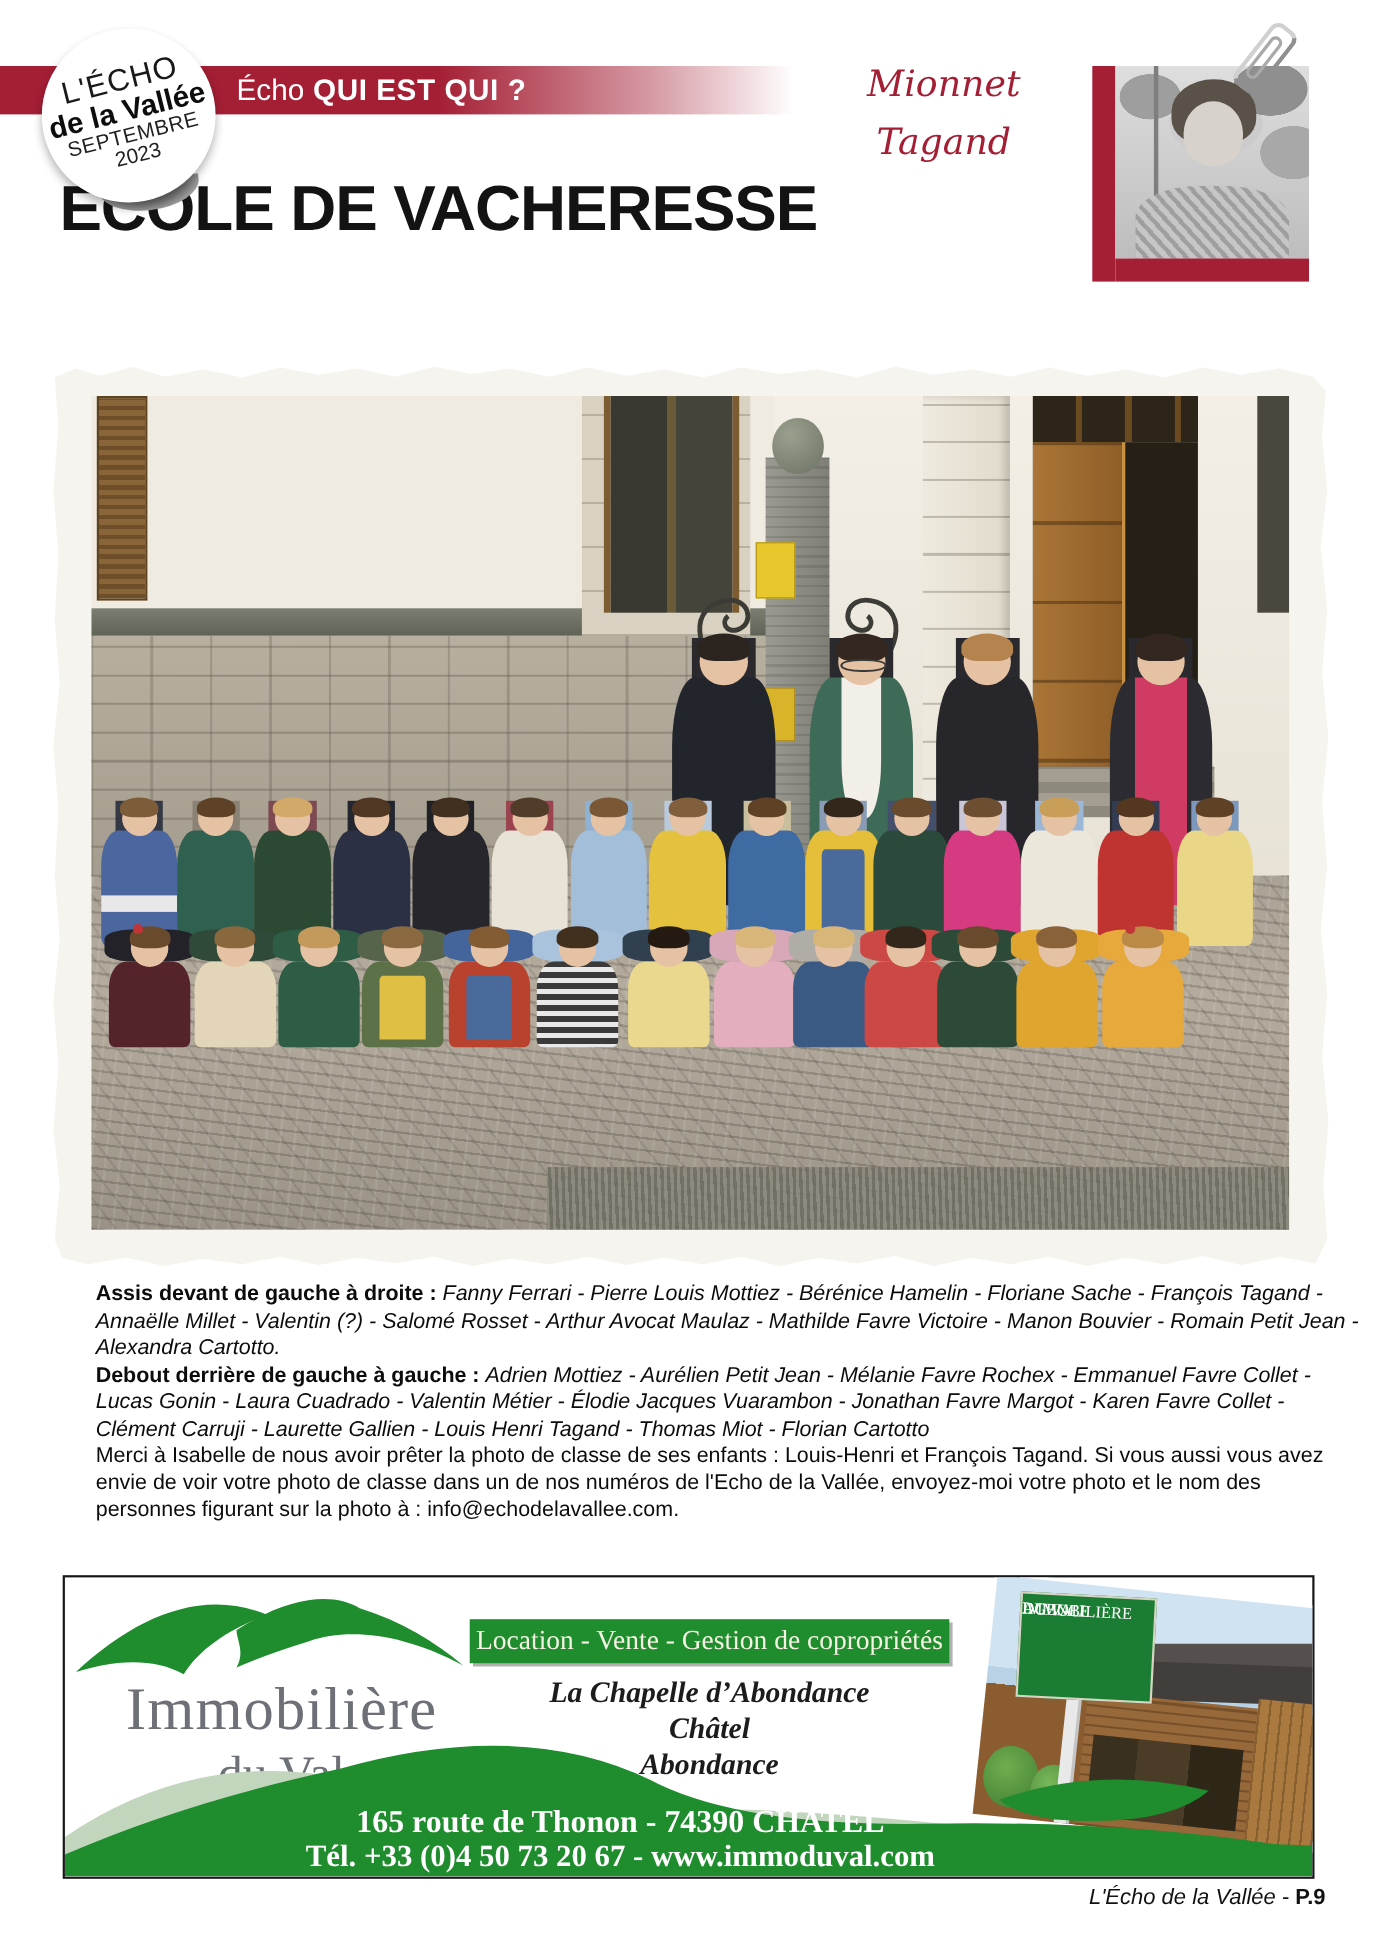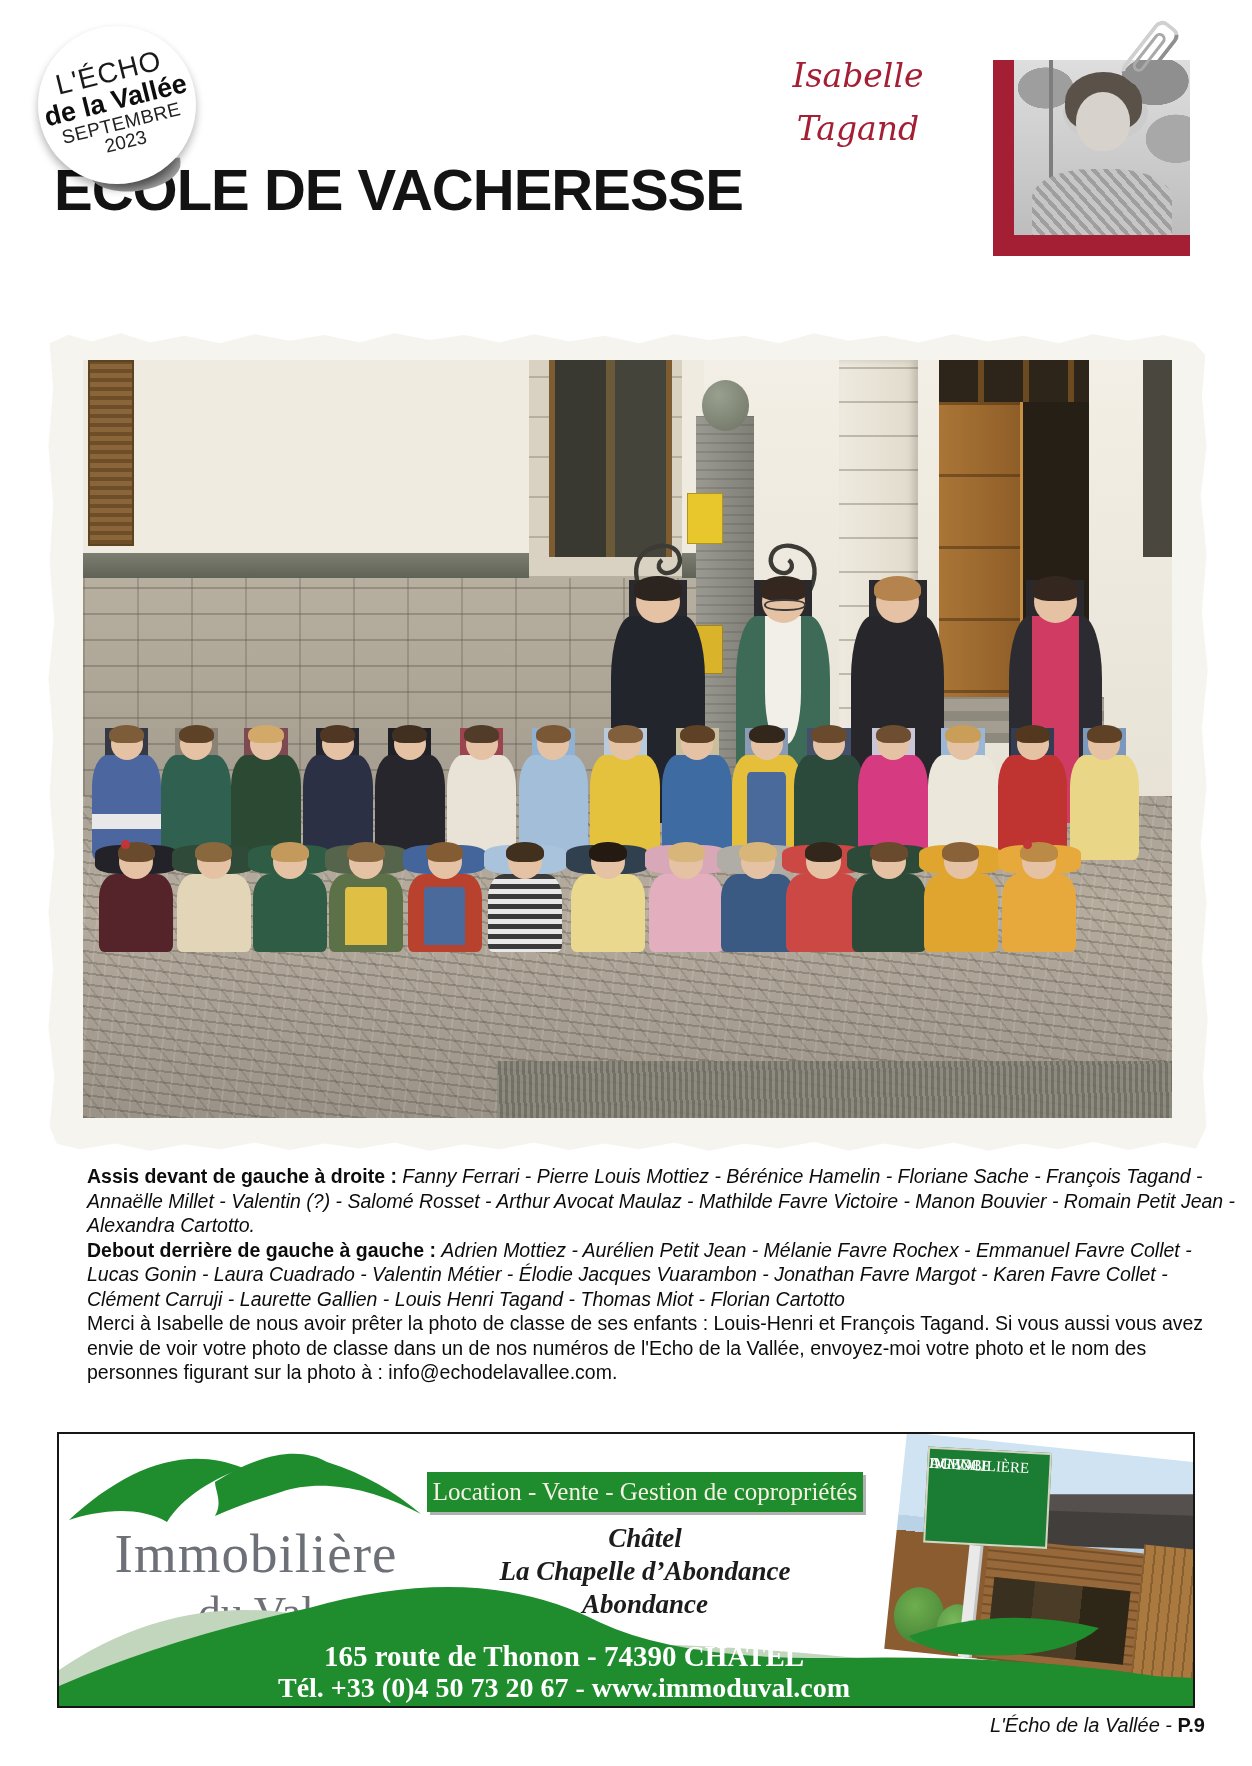--- a/index.html
+++ b/index.html
@@ -159,35 +159,38 @@
      font-family:"Liberation Serif",serif;font-weight:700;font-size:28px;z-index:5;}
 
   .page-footer{position:absolute;right:47px;top:1714px;font-size:20px;font-style:italic;color:#111;}
   .page-footer b{font-style:normal;font-weight:700;}
 </style>
 </head>
 <body>
 
 <div class="page">
 
+  <div class="banner">
+    <div class="banner-text"><span class="light">Écho</span><b>QUI EST QUI ?</b></div>
+  </div>
 
   <div class="badge">
     <div class="badge-curl"></div>
     <div class="badge-disc">
       <div class="badge-rot">
         <div class="badge-l1">L'ÉCHO</div>
         <div class="badge-l2">de la Vallée</div>
         <div class="badge-l3">SEPTEMBRE</div>
         <div class="badge-l4">2023</div>
       </div>
     </div>
   </div>
 
   <div class="contributor-name">
-    <div>Isabelle</div>
+    <div>Mionnet</div>
     <div>Tagand</div>
   </div>
   <div class="red-vbar"></div>
   <div class="bw-photo">
     <div class="bwp-pole"></div>
     <div class="bwp-hair"></div>
     <div class="bwp-face"></div>
     <div class="bwp-body"></div>
   </div>
   <div class="red-hbar"></div>
@@ -472,22 +475,22 @@
 
   <div class="ad">
     <svg class="ad-logo" viewBox="0 0 370 95">
       <path d="M4,82 C60,30 120,6 178,30 C150,40 118,58 102,84 C70,66 30,74 4,82 Z" fill="#1F8C2D"></path>
       <path d="M150,44 C200,12 238,10 262,24 C300,36 330,54 356,76 C300,46 250,42 216,54 C190,62 168,70 150,78 C158,64 150,52 150,44 Z" fill="#1F8C2D"></path>
     </svg>
     <div class="ad-company1">Immobilière</div>
     <div class="ad-company2">du Val</div>
     <div class="ad-services">Location - Vente - Gestion de copropriétés</div>
     <div class="ad-locations">
+      <div>La Chapelle d’Abondance</div>
       <div>Châtel</div>
-      <div>La Chapelle d’Abondance</div>
       <div>Abondance</div>
     </div>
     <div class="ad-photo">
       <div class="adp-roof2"></div>
       <div class="adp-roof"></div>
       <div class="adp-front"></div>
       <div class="adp-windows"></div>
       <div class="adp-sidewall"></div>
       <div class="adp-bush1"></div>
       <div class="adp-bush2"></div>

